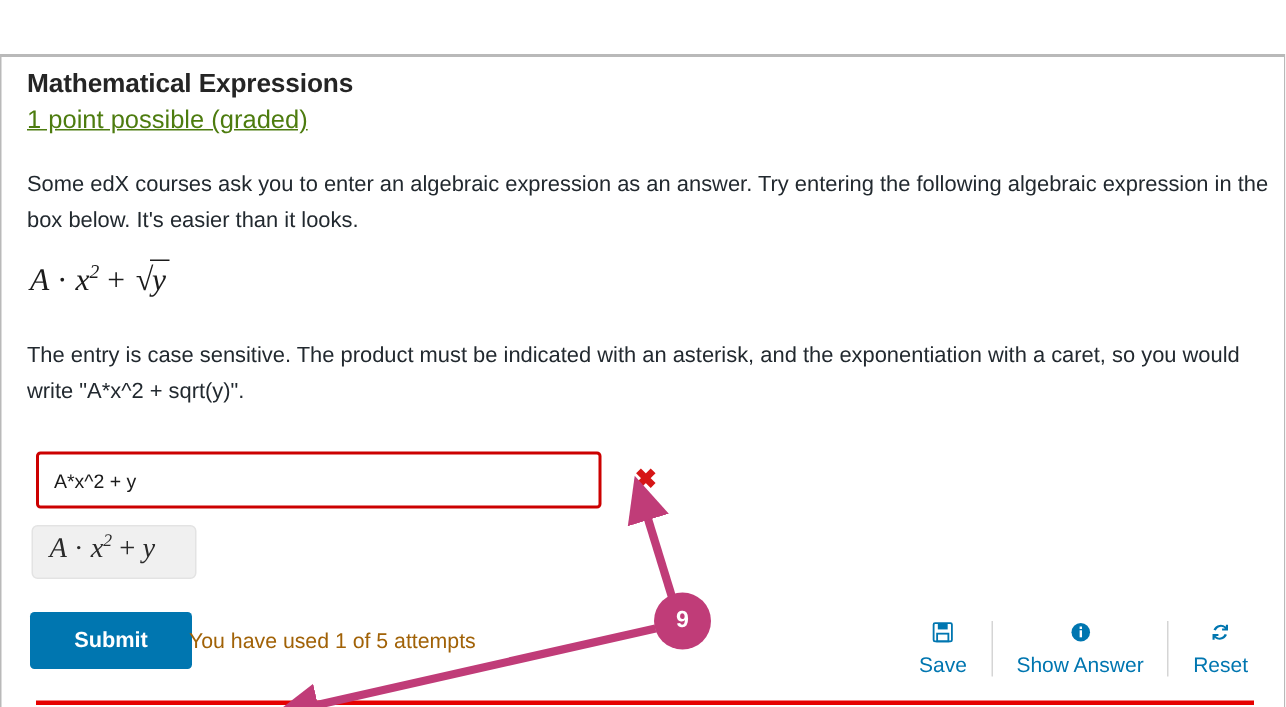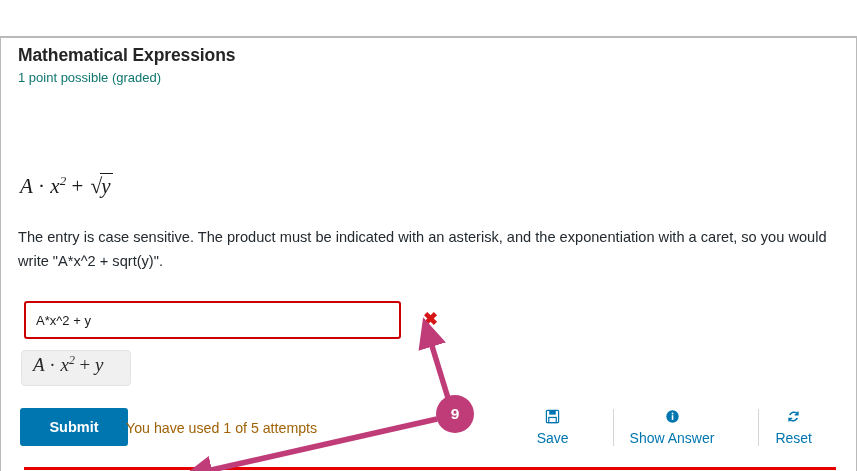--- a/index.html
+++ b/index.html
@@ -44,22 +44,23 @@
     top: 6px;
     font-size: 17.5px;
     font-weight: bold;
     color: #252525;
     letter-spacing: -0.1px;
   }
   .subtitle {
     position: absolute;
     left: 12px;
     top: 31px;
-    font-size: 13px;
-    color: #0f766e;
+    font-size: 17px;
+    color: #4d7c0f;
+    text-decoration: underline;
   }
 
   .para {
     position: absolute;
     left: 12px;
     font-size: 14.6px;
     color: #22292f;
     line-height: 24px;
     width: 830px;
   }
@@ -164,26 +165,25 @@
   .attempts {
     position: absolute;
     left: 120px;
     top: 381px;
     font-size: 14.2px;
     color: #a16207;
   }
 
   .actions {
     position: absolute;
-    right: 23px;
+    right: 3px;
     top: 364px;
     display: flex;
-    align-items: center;
+    align-items: flex-end;
     height: 48px;
-    gap: 28px;
   }
   .action {
     display: flex;
     flex-direction: column;
     align-items: center;
     justify-content: flex-start;
     padding: 0 16px;
     color: #0076b0;
     font-size: 14px;
     cursor: pointer;
@@ -254,20 +254,21 @@
 <body>
 
 <div id="screenshot">
   <div class="frame"></div>
 
   <div class="card">
 
     <div class="title">Mathematical Expressions</div>
     <div class="subtitle">1 point possible (graded)</div>
 
+    <div class="para para1">Some edX courses ask you to enter an algebraic expression as an answer. Try entering the following algebraic expression in the box below. It's easier than it looks.</div>
 
     <div class="prompt-math mathjax" title="A · x^2 + sqrt(y)">
       <span>A</span><span class="op">&nbsp;·&nbsp;</span><span>x<sup>2</sup></span><span class="op">&nbsp;+&nbsp;</span><span class="radical"><span class="rsign">√</span><span class="rbody">y</span></span>
     </div>
 
     <div class="para para2">The entry is case sensitive. The product must be indicated with an asterisk, and the exponentiation with a caret, so you would write "A*x^2 + sqrt(y)".</div>
 
     <input class="answer-input" type="text" value="A*x^2 + y" style="">
 
     <div class="status-x">✖</div>

